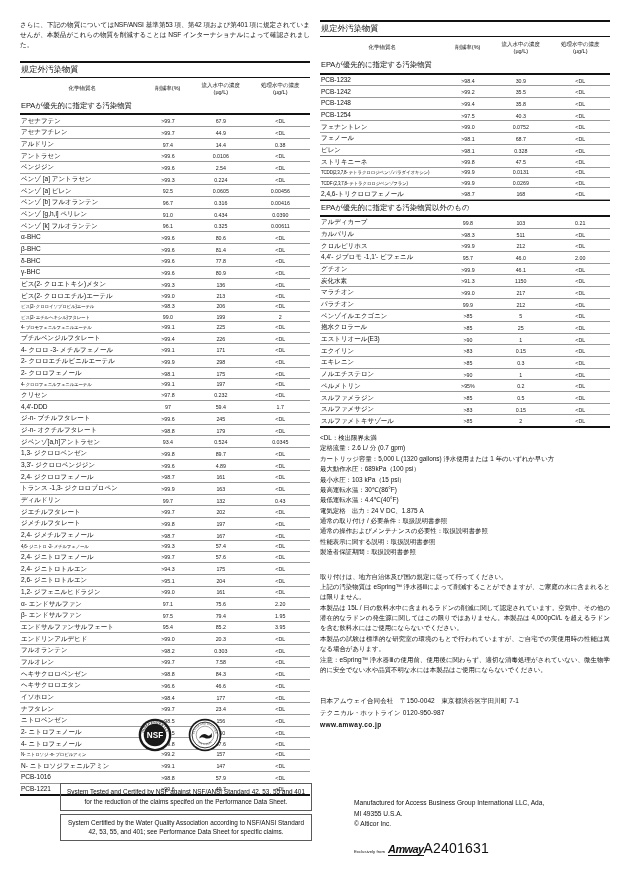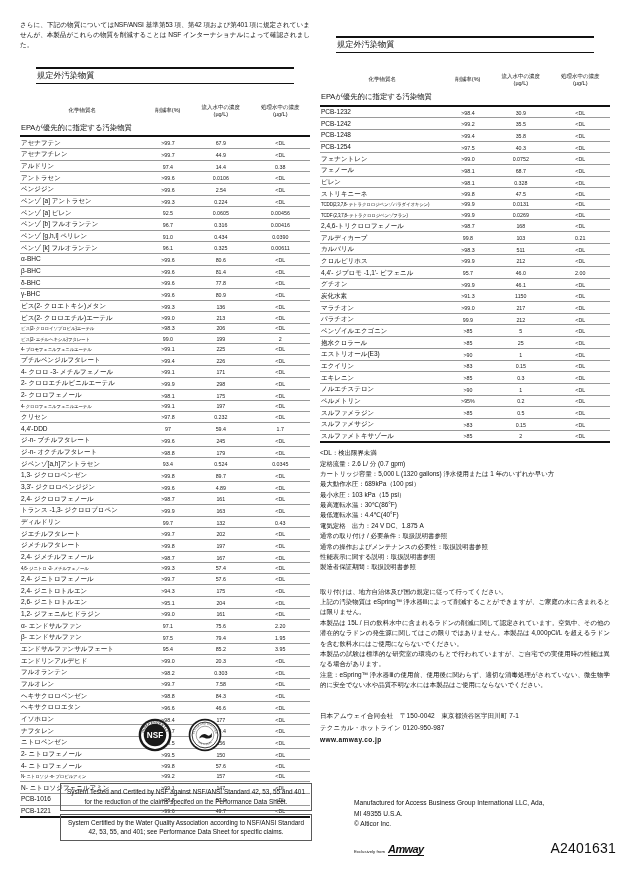--- a/index.html
+++ b/index.html
@@ -33,21 +33,21 @@
     letter-spacing: -0.1px;
   }
 
   
   .sec-title {
     font-size: 8.2px;
     font-weight: 400;
     padding: 1px 0 2px 1px;
     border-top: 2.4px solid #111;
     border-bottom: 0.8px solid #111;
-    margin: 16px;
+    margin: 0;
   }
 
   
   table.tbl {
     width: 100%;
     border-collapse: collapse;
     font-size: 6.1px;
     table-layout: fixed;
   }
   table.tbl th {
@@ -154,21 +154,21 @@
     font-size: 6.6px;
     line-height: 1.6;
     width: 260px;
   }
   .excl-row {
     position: absolute;
     left: 354px; top: 840px;
     width: 262px;
     display: flex;
     align-items: flex-end;
-    justify-content: space-between;
+    justify-content: flex-start;
   }
   .excl-left { display: flex; align-items: baseline; gap: 3px; }
   .excl-text { font-size: 4.3px; }
   .amway-logo {
     font-size: 11px;
     font-weight: bold;
     font-style: italic;
     letter-spacing: -0.6px;
     border-bottom: 1.6px solid #111;
     padding-bottom: 0.5px;
@@ -653,20 +653,25 @@
               <td class="num">&gt;99.9</td>
               <td class="num">0.0269</td>
               <td class="num">&lt;DL</td>
             </tr>
             <tr>
               <td class="name">2,4,6-トリクロロフェノール</td>
               <td class="num">&gt;98.7</td>
               <td class="num">168</td>
               <td class="num">&lt;DL</td>
             </tr>
+            <tr class="group">
+              <td colspan="4">
+                <div class="group-head">EPAが優先的に指定する汚染物質以外のもの</div>
+              </td>
+            </tr>
             <tr>
               <td class="name">アルディカーブ</td>
               <td class="num">99.8</td>
               <td class="num">103</td>
               <td class="num">0.21</td>
             </tr>
             <tr>
               <td class="name">カルバリル</td>
               <td class="num">&gt;98.3</td>
               <td class="num">511</td>

